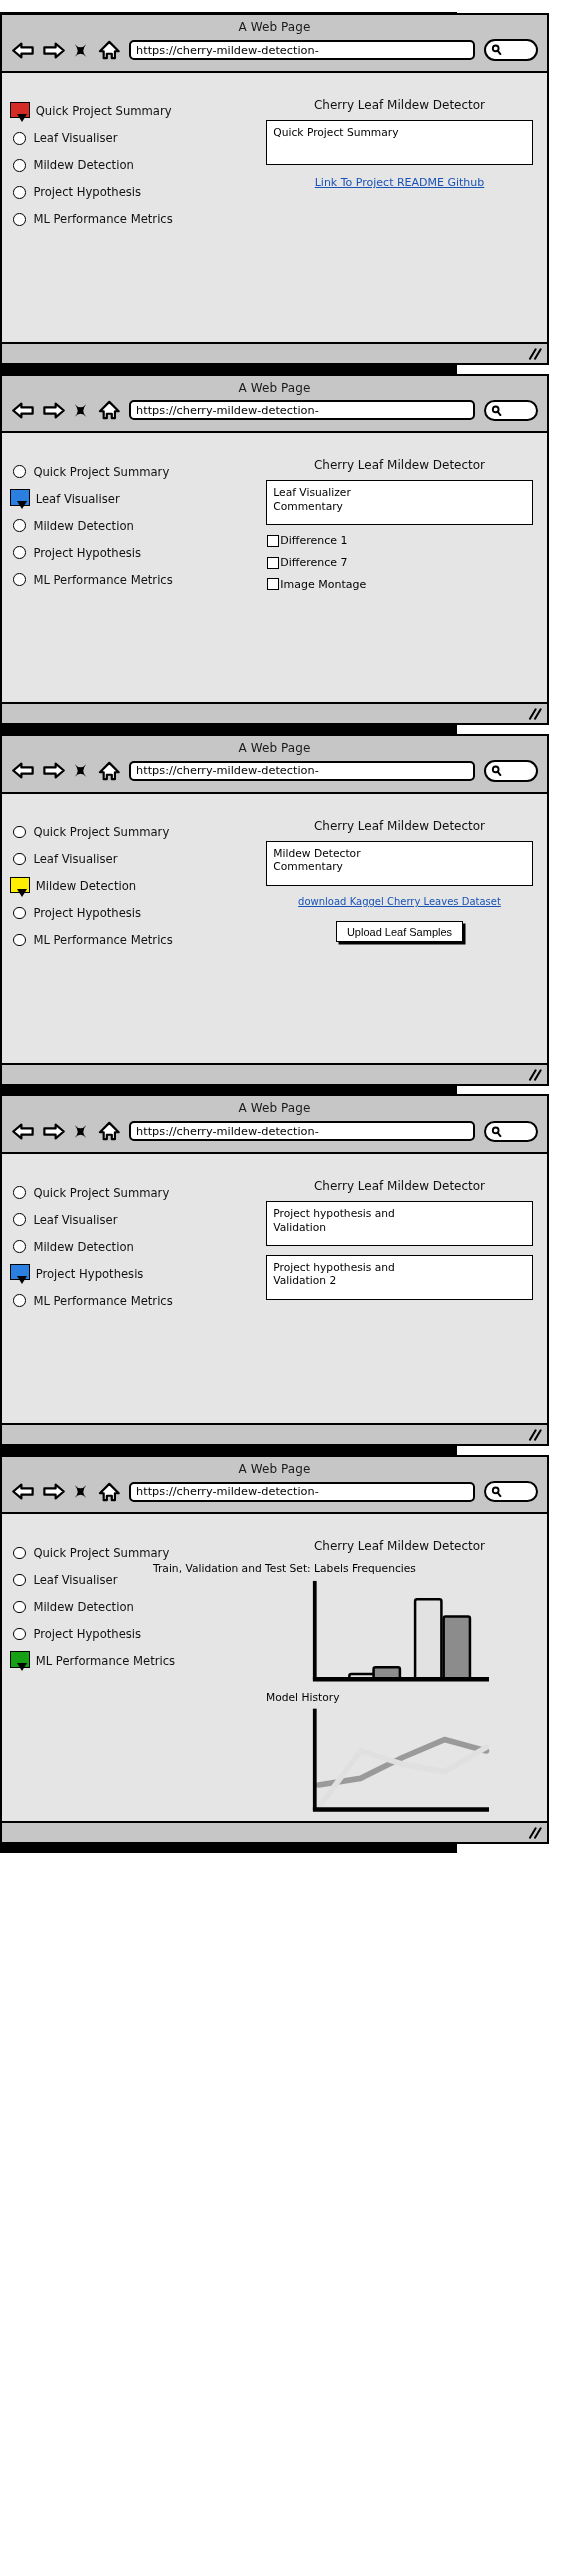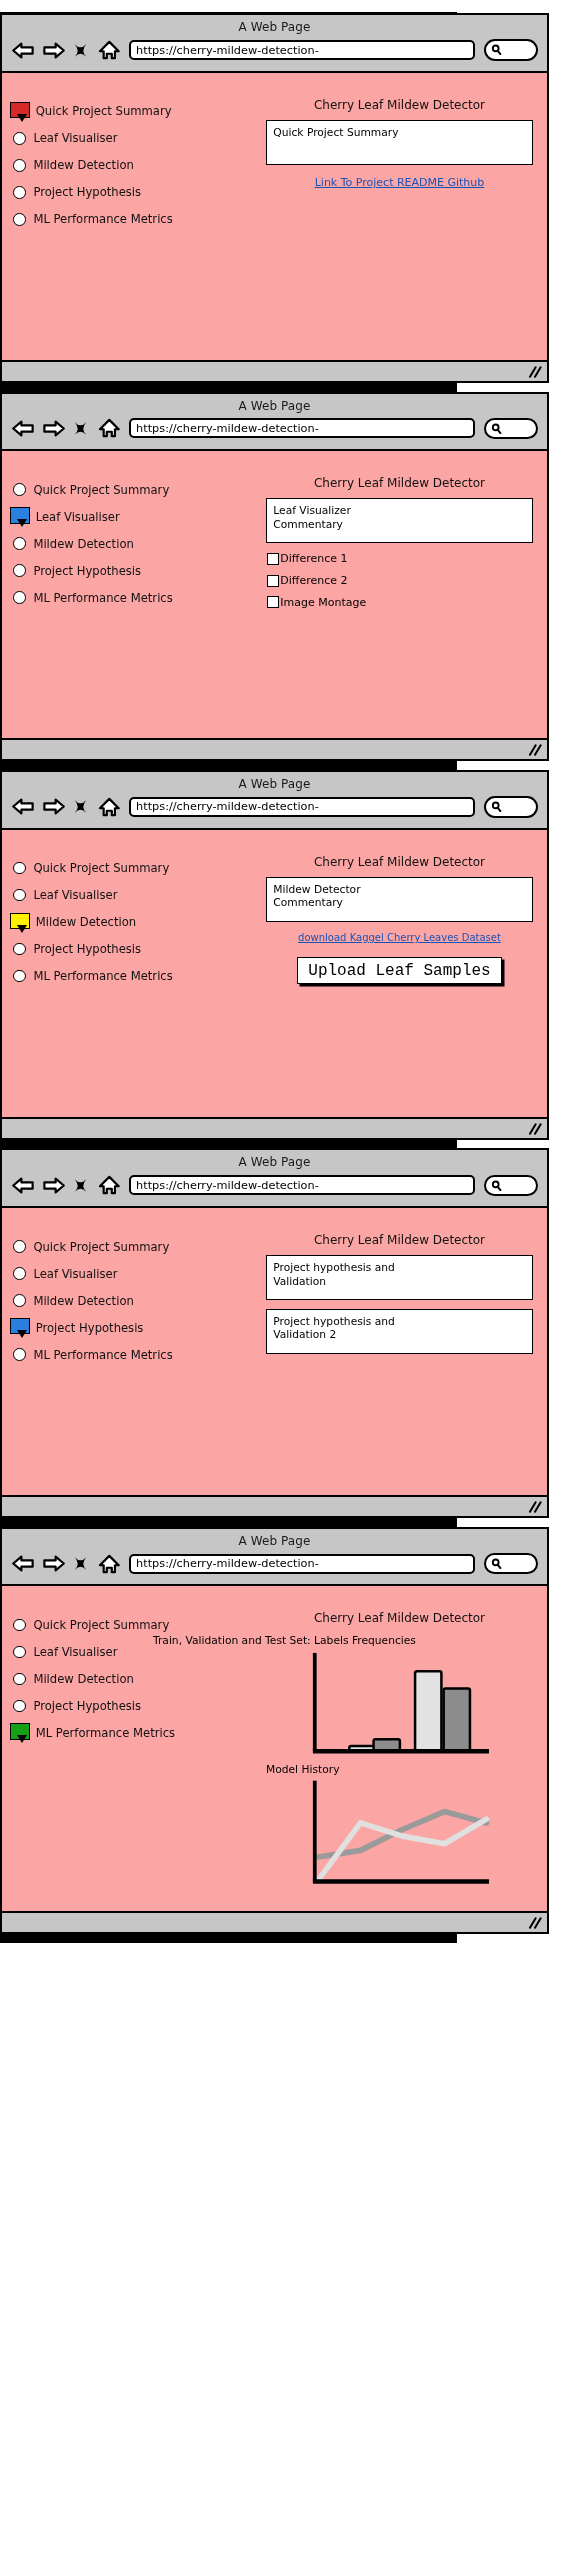--- a/index.html
+++ b/index.html
@@ -87,24 +87,24 @@
     border-radius: 12px;
     height: 21.4px;
     display: flex;
     align-items: center;
     padding-left: 4.4px;
     box-sizing: border-box;
   }
 
   
   .page-body {
-    background: #fca5a5;
+    background: #e5e5e5;
     min-height: 239px;
     display: flex;
-    padding: 25px 0 23px 0;
+    padding: 25px 0 5px 0;
     position: relative;
   }
 
   .nav-panel {
     width: 264px;
     flex: 0 0 264px;
     padding-left: 11.3px;
     box-sizing: border-box;
   }
 
@@ -206,22 +206,22 @@
   }
   .checkbox-label { font-size: 11px; }
 
   .wf-button {
     display: block;
     margin: 14px auto 3.8px auto;
     border: 1.9px solid #000000;
     background: #ffffff;
     box-shadow: 2.5px 2.5px 0 #000000;
     padding: 3.8px 10px;
-    font-size: 16px;
-    font-family: Liberation Mono, monospace;
+    font-size: 11px;
+    font-family: Liberation Sans, sans-serif;
     cursor: pointer;
     text-align: center;
   }
 
   
   .chart-title {
     font-size: 10.7px;
     text-align: left;
     margin: 3.8px 0 2.5px 0;
   }
@@ -393,21 +393,21 @@
         </div>
       <div class="content-panel">
           <div class="content-heading">Cherry Leaf Mildew Detector</div>
           <div class="text-box">Leaf Visualizer<br>Commentary</div>
           <div class="checkbox-row">
             <span class="checkbox-glyph"></span>
             <span class="checkbox-label">Difference 1</span>
           </div>
           <div class="checkbox-row">
             <span class="checkbox-glyph"></span>
-            <span class="checkbox-label">Difference 2</span>
+            <span class="checkbox-label">Difference 7</span>
           </div>
           <div class="checkbox-row">
             <span class="checkbox-glyph"></span>
             <span class="checkbox-label">Image Montage</span>
           </div>
         </div>
     </div>
 
     <div class="status-bar">
       <svg class="resize-grip" viewBox="0 0 22 20">

